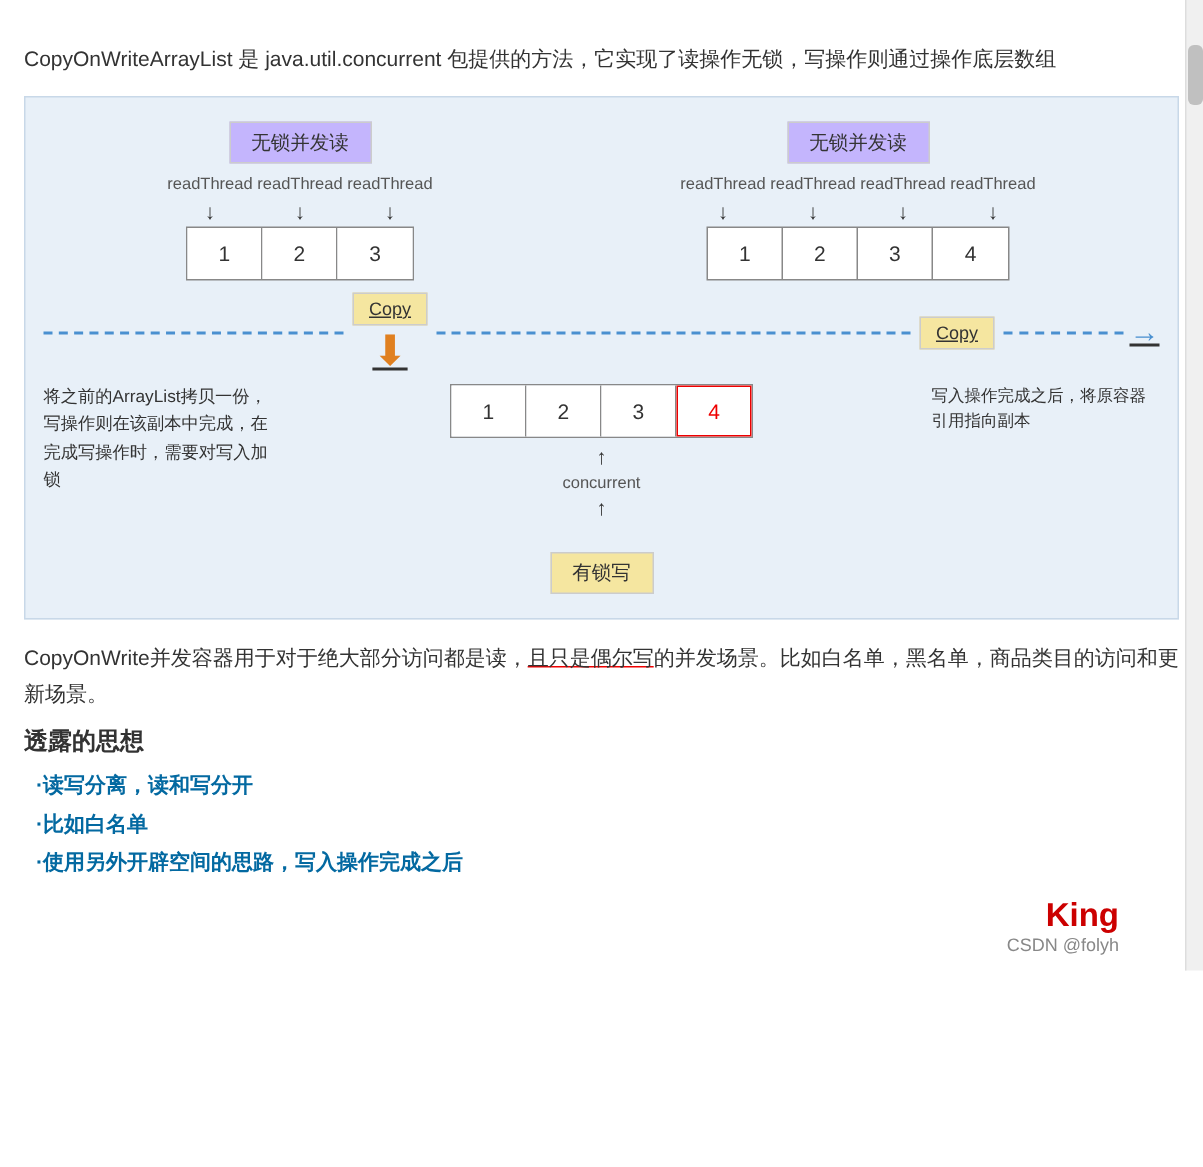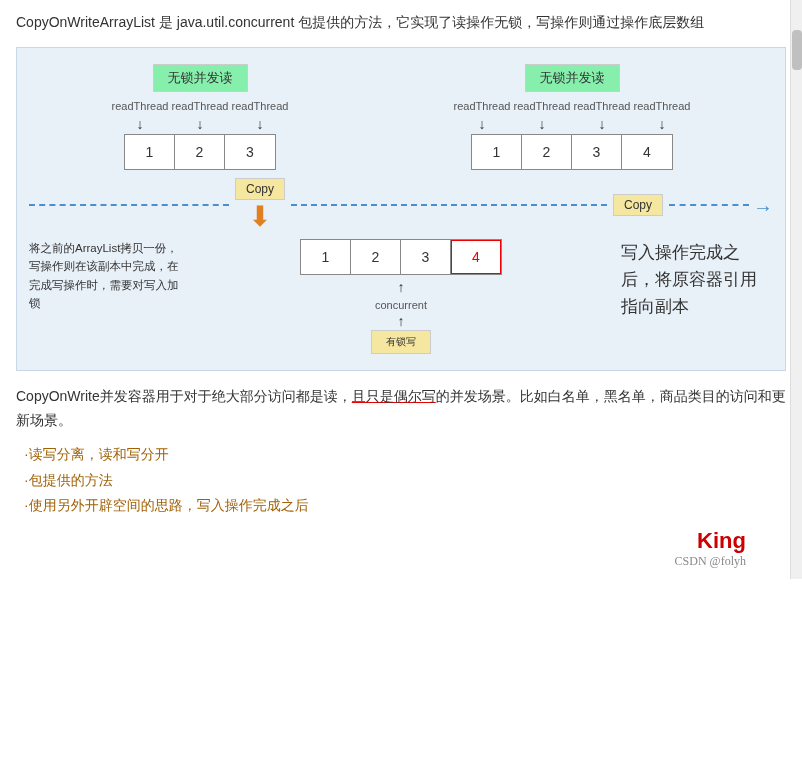--- a/index.html
+++ b/index.html
@@ -6,21 +6,21 @@
     body {
       font-family: "Microsoft YaHei", "SimHei", Arial, sans-serif;
       font-size: 14px;
       background: #fff;
       color: #333;
       width: 802px;
       min-height: 778px;
       overflow-x: hidden;
     }
     .page-container {
-      padding: 11px 16px 10px 16px;
+      padding: 28px 16px 10px 16px;
       position: relative;
     }
     .intro-text {
       font-size: 14px;
       line-height: 1.7;
       margin-bottom: 12px;
       color: #333;
     }
     .diagram-container {
       background: #e8f0f8;
@@ -35,21 +35,21 @@
       display: flex;
       justify-content: space-around;
       margin-bottom: 0px;
     }
     .diagram-column {
       display: flex;
       flex-direction: column;
       align-items: center;
     }
     .box-label {
-      background: #86efac;
+      background: #c4b5fd;
       border: 1px solid #ccc;
       padding: 4px 14px;
       font-size: 13px;
       margin-bottom: 8px;
     }
     .thread-row {
       display: flex;
       gap: 2px;
       margin-bottom: 4px;
     }
@@ -93,20 +93,21 @@
       border: 1px solid #e00;
     }
 
     
     .middle-arrow-row {
       display: flex;
       align-items: center;
       justify-content: center;
       margin: 8px 0 6px 0;
       position: relative;
+      text-decoration: underline;
     }
     .dashed-line {
       flex: 1;
       border-top: 2px dashed #4a90d0;
       height: 0;
     }
     .copy-btn {
       background: #f5e6a0;
       border: 1px solid #ccc;
       padding: 3px 10px;
@@ -139,21 +140,21 @@
       width: 160px;
       flex-shrink: 0;
     }
     .bottom-center {
       display: flex;
       flex-direction: column;
       align-items: center;
       flex: 1;
     }
     .bottom-right-text {
-      font-size: 17px;
+      font-size: 11px;
       color: #333;
       line-height: 1.6;
       width: 160px;
       flex-shrink: 0;
       padding-left: 8px;
     }
     .bottom-array-row {
       display: flex;
       border: 1px solid #888;
     }
@@ -165,22 +166,22 @@
     }
     .arrow-up {
       font-size: 14px;
       color: #333;
       text-align: center;
     }
     .locked-write-btn {
       background: #f5e6a0;
       border: 1px solid #ccc;
       padding: 4px 14px;
-      font-size: 10px;
-      margin-top: 1px;
+      font-size: 13px;
+      margin-top: 22px;
     }
     .copy-section {
       display: flex;
       flex-direction: column;
       align-items: center;
     }
 
     
     .below-diagram-text {
       font-size: 14px;
@@ -196,37 +197,37 @@
     }
     .section-title {
       font-size: 16px;
       font-weight: bold;
       margin: 8px 0 6px 0;
     }
     .bullet-item {
       font-size: 14px;
       line-height: 1.8;
       margin-left: 8px;
-      color: #a16207;
+      color: #0369a1;
+      font-weight: bold;
     }
     .king-signature {
       position: absolute;
       right: 20px;
       bottom: 0px;
       font-size: 22px;
       color: #c00;
       font-weight: bold;
     }
     .csdn-label {
       position: absolute;
       right: 16px;
       bottom: -18px;
       font-size: 12px;
       color: #888;
-      font-family: Liberation Serif, serif;
     }
     .scrollbar-area {
       position: absolute;
       right: 0;
       top: 0;
       width: 12px;
       height: 100%;
       background: #f0f0f0;
       border-left: 1px solid #ddd;
     }
@@ -325,23 +326,24 @@
       </div>
       <div class="bottom-right-text">写入操作完成之后，将原容器引用指向副本</div>
     </div>
 
   </div>
 
   <div class="below-diagram-text">
     <span>CopyOnWrite并发容器用于对于绝大部分访问都是读，</span><span class="emphasis">且只是偶尔写</span><span>的并发场景。比如白名单，黑名单，商品类目的访问和更新场景。</span>
   </div>
 
+  <div class="section-title">透露的思想</div>
 
   <div class="bullet-item">·读写分离，读和写分开</div>
-  <div class="bullet-item">·包提供的方法</div>
+  <div class="bullet-item">·比如白名单</div>
   <div class="bullet-item">·使用另外开辟空间的思路，写入操作完成之后</div>
 
   <div style="display:flex; justify-content:flex-end; margin-top: 10px; padding-right: 40px; flex-direction:column; align-items:flex-end;">
     <span class="king-signature" style="position:static;text-align:right;">King</span>
     <span class="csdn-label" style="position:static;">CSDN @folyh</span>
   </div>
 
   <div class="scrollbar-area">
     <div class="scrollbar-thumb"></div>
   </div>

